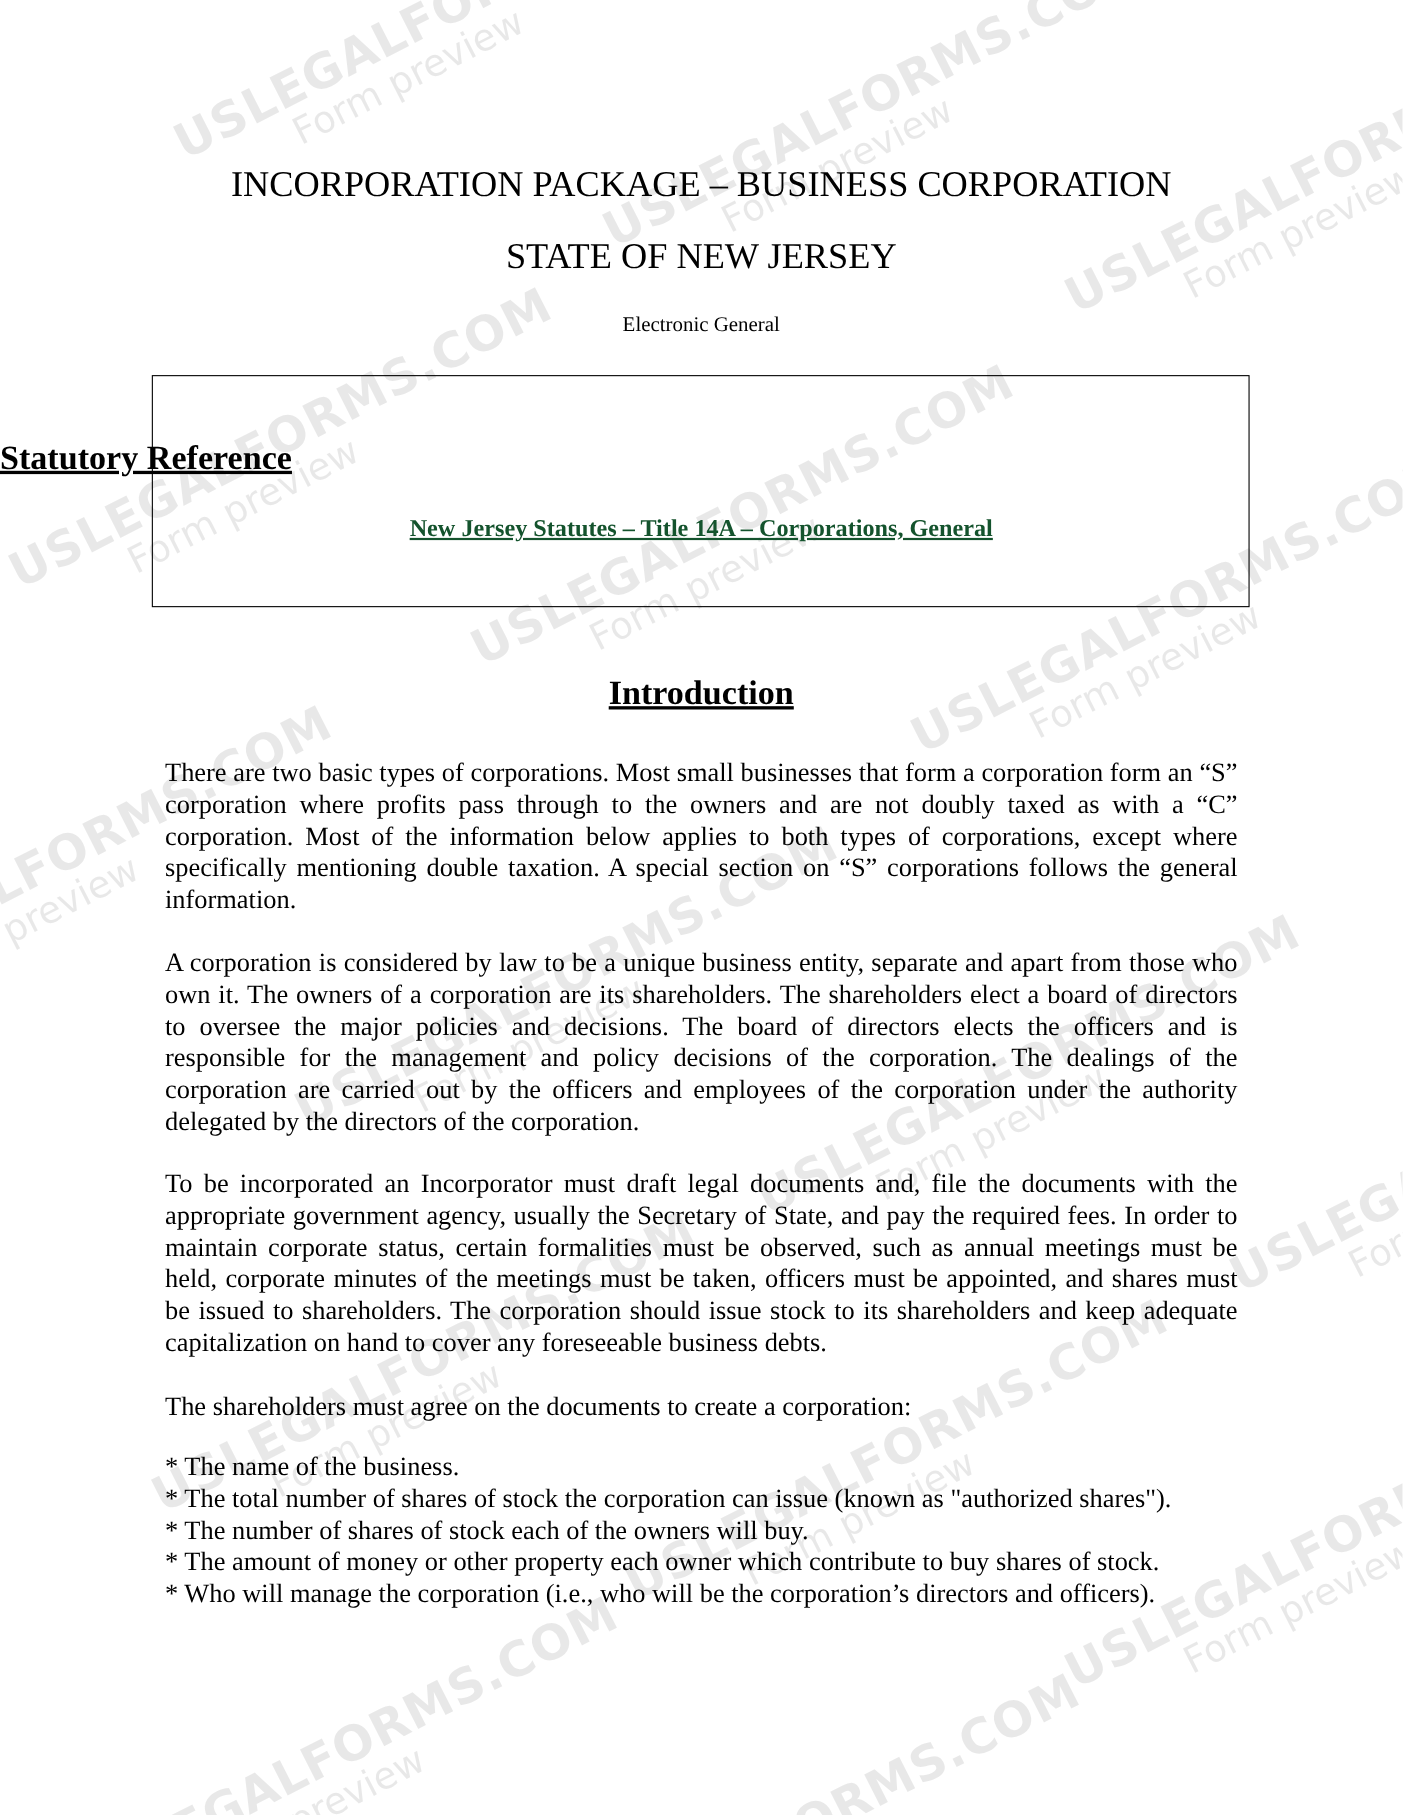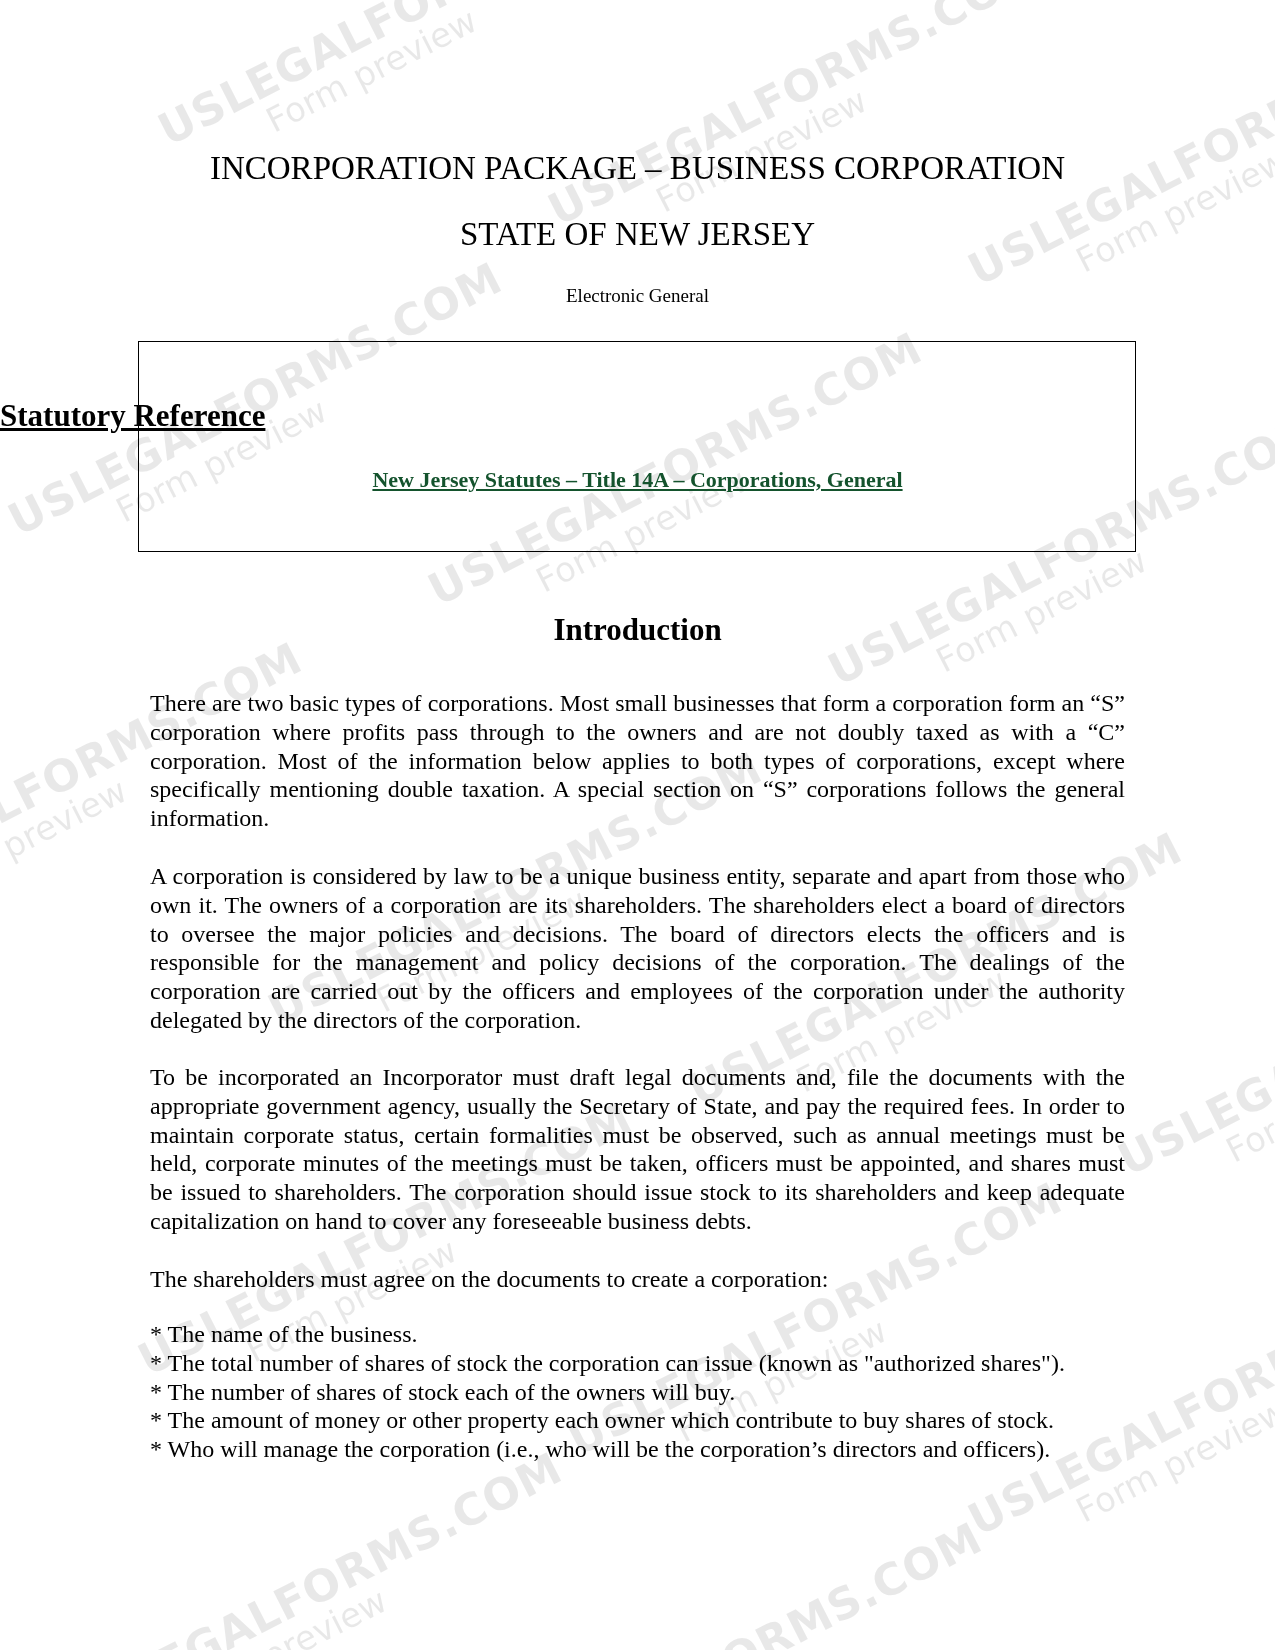--- a/index.html
+++ b/index.html
@@ -8,21 +8,21 @@
     .wm { position: absolute; font-family: "DejaVu Sans", sans-serif; color: rgba(0,0,0,0.09);
           transform: rotate(-27deg); transform-origin: left top; white-space: nowrap; pointer-events: none; }
     .wm .big { font-size: 44px; font-weight: bold; letter-spacing: 1px; display: block; }
     .wm .small { font-size: 34px; display: block; margin-left: 100px; margin-top: -6px; }
     .title1 { position: absolute; top: 150px; left: 0; width: 1275px; text-align: center; font-size: 33px; }
     .title2 { position: absolute; top: 216px; left: 0; width: 1275px; text-align: center; font-size: 33px; }
     .subtitle { position: absolute; top: 285px; left: 0; width: 1275px; text-align: center; font-size: 19px; }
     .refbox { position: absolute; top: 341px; left: 138px; width: 998px; height: 211px; border: 1.5px solid #000; box-sizing: border-box; }
     .refhead { position: absolute; top: 398px; left: 0; width: 1019px; font-size: 31px; font-weight: bold; text-decoration: underline; }
     .reflink { position: absolute; top: 467px; left: 0; width: 1275px; text-align: center; font-size: 22px; font-weight: bold; color: #14532d; text-decoration: underline; cursor: pointer; }
-    .introhead { position: absolute; top: 612px; left: 0; width: 1275px; text-align: center; font-size: 31px; font-weight: bold; }
+    .introhead { position: absolute; top: 612px; left: 0; width: 1275px; text-align: center; font-size: 31px; font-weight: bold; text-decoration: underline; }
     .body { position: absolute; left: 150px; width: 975px; font-size: 24px; line-height: 28.8px; text-align: justify; }
     .body p { margin: 0; }
     .p1 { top: 689px; } .p2 { top: 862px; } .p3 { top: 1063px; } .p4 { top: 1265px; } .list { top: 1320px; text-align: left; }
     .list div { white-space: nowrap; }
   </style>
 </head>
 <body>
 
 <div class="wm" style="left:150px; top:110px;">
     <span class="big">USLEGALFORMS.COM</span>

